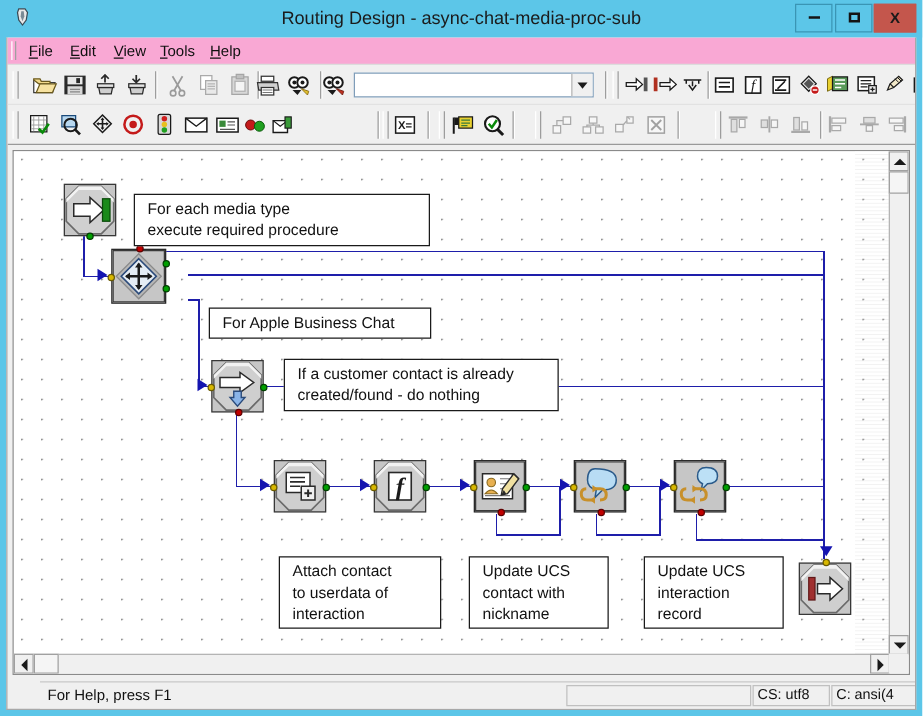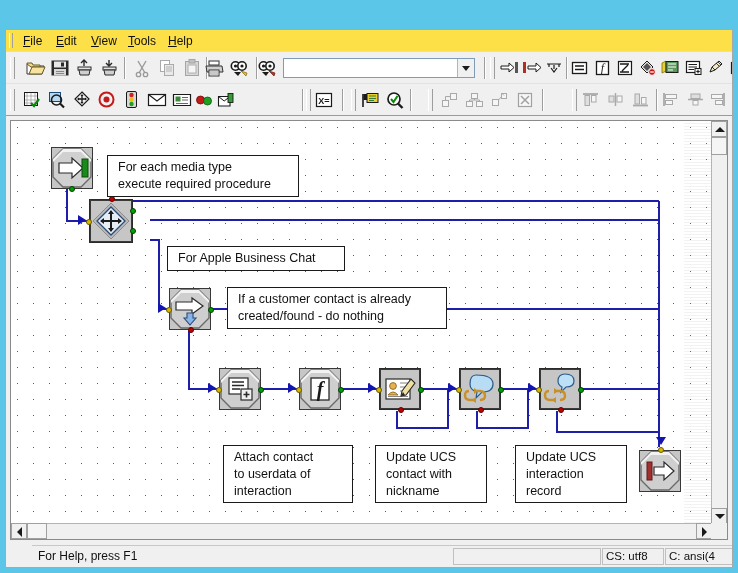--- a/index.html
+++ b/index.html
@@ -98,21 +98,21 @@
     border-top: none;
     box-sizing: border-box;
     overflow: hidden;
   }
 
   
   #menubar {
     position: absolute;
     left: 0; top: 0;
     width: 726px; height: 22px;
-    background: #fde047;
+    background: #f9a8d4;
     border-bottom: 1px solid #dcdcdc;
     box-sizing: border-box;
   }
   #menu-grip {
     position: absolute;
     left: 3px; top: 3px;
     width: 4px; height: 15px;
     border-left: 1px solid #ffffff;
     border-right: 1px solid #a0a0a0;
     box-sizing: border-box;
@@ -374,20 +374,32 @@
     position: absolute;
     right: 1px; bottom: 1px;
     width: 13px; height: 13px;
   }
 </style>
 </head>
 <body>
 
 <div id="app">
 
+  <div id="titlebar">
+    <div id="title-icon">
+      <svg width="18" height="18" viewBox="0 0 18 18">
+        <path d="M6 2 L11 2 L13 5 L12 11 L9 15 L6 11 L5 5 Z" fill="#e8e8e8" stroke="#3a4a55" stroke-width="1"></path>
+        <path d="M8 4 L10 4 L10.5 8 L9 12 L7.5 8 Z" fill="#7a8a95"></path>
+      </svg>
+    </div>
+    <div id="title-text">Routing Design - async-chat-media-proc-sub</div>
+    <div class="winbtn" id="btn-min"><span class="minglyph"></span></div>
+    <div class="winbtn" id="btn-max"><span class="maxglyph"></span></div>
+    <div class="winbtn" id="btn-close">X</div>
+  </div>
 
   <div id="client">
 
     <div id="menubar">
       <div id="menu-grip"></div>
       <div class="menu-item" style="left:12px"><u>F</u>ile</div>
       <div class="menu-item" style="left:45px"><u>E</u>dit</div>
       <div class="menu-item" style="left:80px"><u>V</u>iew</div>
       <div class="menu-item" style="left:117px"><u>T</u>ools</div>
       <div class="menu-item" style="left:157px"><u>H</u>elp</div>
@@ -986,21 +998,21 @@
           <svg width="40" height="40" viewBox="0 0 40 40">
             <polygon points="11,1 29,1 39,11 39,29 29,39 11,39 1,29 1,11" fill="#cfcfcf" stroke="#6a6a6a" stroke-width="1.4"></polygon>
             <polygon points="11,1 29,1 39,11 39,14 29,4 11,4 4,11 1,14 1,11" fill="#f2f2f2"></polygon>
             <rect x="7" y="11" width="5" height="18" fill="#a03030" stroke="#601818" stroke-width="1"></rect>
             <path d="M14 16 L24 16 L24 11 L34 20 L24 29 L24 24 L14 24 Z" fill="#ffffff" stroke="#2a2a2a" stroke-width="1.2"></path>
           </svg>
           <span class="port port-yellow" style="left:18px; top:-4px;"></span>
           <span class="arrowdown" style="left:16px; top:-14px;"></span>
         </div>
 
-        <div class="label-box" style="left:96px; top:34px; width:192px; height:42px;">For each media type
+        <div class="label-box" style="left:96px; top:34px; width:237px; height:42px;">For each media type
 execute required procedure</div>
 
         <div class="label-box" style="left:216px; top:166px; width:220px; height:42px;">If a customer contact is already
 created/found - do nothing</div>
 
         <div class="label-box" style="left:156px; top:125px; width:178px; height:25px; padding-top:3px;">For Apple Business Chat</div>
 
         <div class="label-box" style="left:212px; top:324px; width:130px; height:58px;">Attach contact
 to userdata of
 interaction</div>

